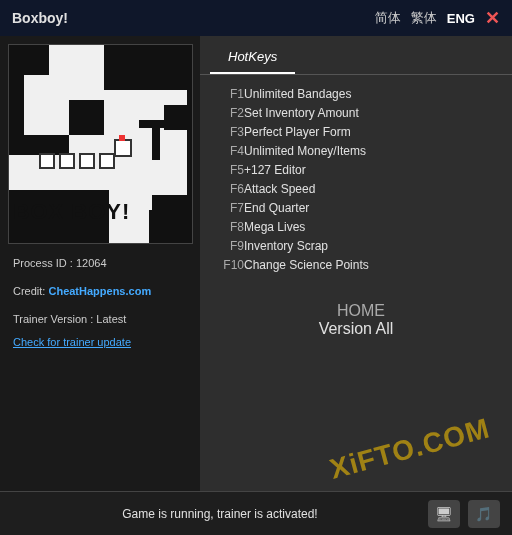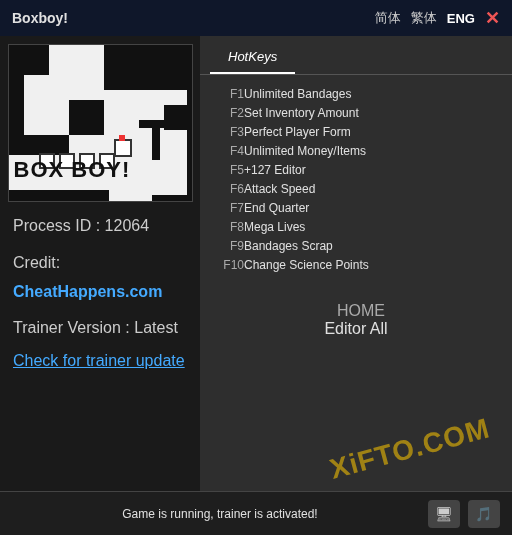--- a/index.html
+++ b/index.html
@@ -60,21 +60,21 @@
       background: #1a1a1a;
       display: flex;
       flex-direction: column;
       align-items: center;
       padding: 8px;
       flex-shrink: 0;
     }
 
     #game-image {
       width: 185px;
-      height: 158px;
+      height: 200px;
       background: #111;
       position: relative;
       overflow: hidden;
       border: 1px solid #444;
     }
 
     
     .pixel-bg {
       position: absolute;
       width: 100%;
@@ -96,21 +96,21 @@
       font-weight: 900;
       font-family: 'Arial Black', sans-serif;
       letter-spacing: 1px;
       line-height: 1;
     }
 
     #process-info {
       width: 100%;
       padding: 10px 5px 5px 5px;
       color: #ccc;
-      font-size: 16px;
+      font-size: 11px;
       line-height: 1.8;
     }
     #process-info .credit-val {
       color: #4af;
       font-weight: bold;
     }
     #process-info .update-link {
       color: #4af;
       text-decoration: underline;
       cursor: pointer;
@@ -319,29 +319,29 @@
         <div class="hotkey-row">
       <span class="hotkey-key">F7</span>
       <span class="hotkey-action">End Quarter</span>
     </div>
         <div class="hotkey-row">
       <span class="hotkey-key">F8</span>
       <span class="hotkey-action">Mega Lives</span>
     </div>
         <div class="hotkey-row">
       <span class="hotkey-key">F9</span>
-      <span class="hotkey-action">Bandages Scrap</span>
+      <span class="hotkey-action">Inventory Scrap</span>
     </div>
         <div class="hotkey-row">
       <span class="hotkey-key">F10</span>
       <span class="hotkey-action">Change Science Points</span>
     </div>
         <div class="home-row">
     <span class="home-key">HOME</span>
-    <span class="home-action">Editor All</span>
+    <span class="home-action">Version All</span>
   </div>
       </div>
   </div>
 </div>
 
 <div id="watermark">XiFTO.COM</div>
 
 <div id="status-bar">
   <span class="status-text">Game is running, trainer is activated!</span>
   <div class="status-icons">

